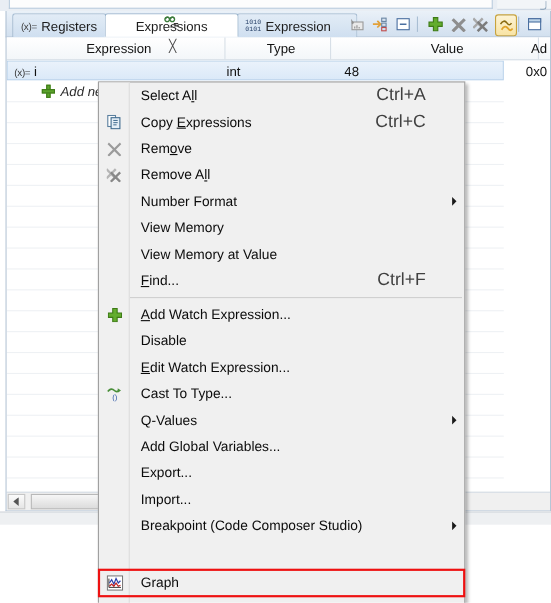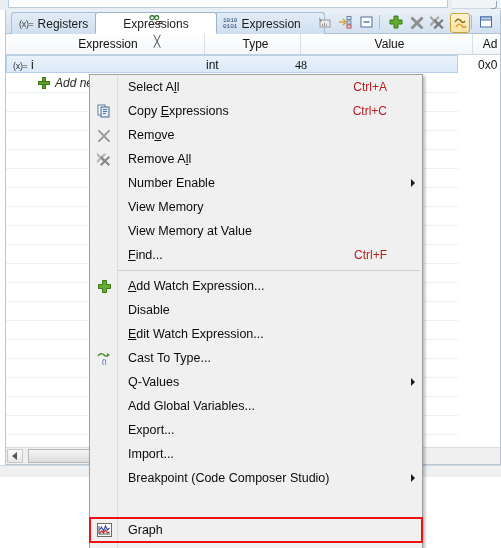--- a/index.html
+++ b/index.html
@@ -119,21 +119,21 @@
     box-sizing: border-box;
   }
   .th {
     position: absolute; top: 0; height: 20px; line-height: 20px;
     font-size: 12px; color: #111; padding-left: 6px;
     border-right: 1px solid #d7dfe7;
     box-sizing: border-box; overflow: hidden; white-space: nowrap; text-align: center;
   }
   .th-expr { left: 0px;   width: 199px; }
   .th-type { left: 199px; width: 96px; }
-  .th-val  { left: 295px; width: 172px; }
+  .th-val  { left: 312px; width: 172px; }
   .th-addr { left: 467px; width: 28px; border-right: none; }
 
   .grid {
     position: absolute; left: 1px; top: 45px; width: 494px; height: 392px;
     background: #ffffff; overflow: hidden;
   }
   .grid-row {
     position: absolute; left: 0; width: 452px; height: 18px;
     border-bottom: 1px solid #eef1f4;
   }
@@ -141,21 +141,21 @@
     top: 0; height: 18px;
     background: linear-gradient(to bottom,#eaf2fb,#dbe9f8);
     border: 1px solid #b6d0ea; box-sizing: border-box;
   }
   .cell {
     position: absolute; top: 0; height: 18px; line-height: 18px;
     font-size: 12px; color: #111; white-space: nowrap; overflow: hidden;
   }
   .c-expr { left: 6px;   width: 190px; }
   .c-type { left: 199px; width: 94px; }
-  .c-val  { left: 288px; width: 164px; font-family: Liberation Serif, serif; }
+  .c-val  { left: 306px; width: 164px; }
   .c-addr { left: 471px; width: 26px; }
   .vtag { font-size: 9px; color: #333; letter-spacing: -0.3px; }
 
   .row-add {
     top: 19px; height: 19px;
     display: flex; align-items: center; gap: 5px; padding-left: 32px;
     font-size: 12px; font-style: italic; color: #2b2b2b;
     box-sizing: border-box;
   }
   .empty-row { border-bottom: 1px solid #eef1f4; }
@@ -217,21 +217,21 @@
     white-space: nowrap;
   }
   .mi.disabled { color: #9a9a9a; }
   .mi .icon {
     position: absolute; left: 6px; top: 4px;
     width: 16px; height: 16px;
     display: flex; align-items: center; justify-content: center;
   }
   .mi .accel {
     position: absolute; right: 35px;
-    font-size: 12px; color: #b91c1c;
+    font-size: 16px; color: #404040;
   }
   .mi .arrow {
     position: absolute; right: 7px;
     width: 0; height: 0;
     border-left: 4px solid #1a1a1a;
     border-top: 4px solid transparent;
     border-bottom: 4px solid transparent;
   }
   .msep {
     height: 1px; margin: 3px 2px 3px 28px; background: #d0d0d0;
@@ -443,21 +443,21 @@
       <span class="icon">
         <svg width="15" height="14" viewBox="0 0 15 14">
           <path d="M0.5 1 l3.5 3.5 l3.5 -3.5 l1.5 1.5 l-3.5 3.5 l3.5 3.5 l-1.5 1.5 l-3.5 -3.5 l-3.5 3.5 l-1.5 -1.5 l3.5 -3.5 l-3.5 -3.5 z" fill="#b5b5b5"></path>
           <path d="M4.5 4 l3.5 3.5 l3.5 -3.5 l1.5 1.5 l-3.5 3.5 l3.5 3.5 l-1.5 1.5 l-3.5 -3.5 l-3.5 3.5 l-1.5 -1.5 l3.5 -3.5 l-3.5 -3.5 z" fill="#888888"></path>
         </svg>
       </span>
       <span class="mi-label">Remove A<u>l</u>l</span>
     </div>
 
     <div class="mi">
-      <span class="mi-label">Number Enable</span>
+      <span class="mi-label">Number Format</span>
       <span class="arrow"></span>
     </div>
 
     <div class="mi">
       <span class="mi-label">View Memory</span>
     </div>
 
     <div class="mi">
       <span class="mi-label">View Memory at Value</span>
     </div>

